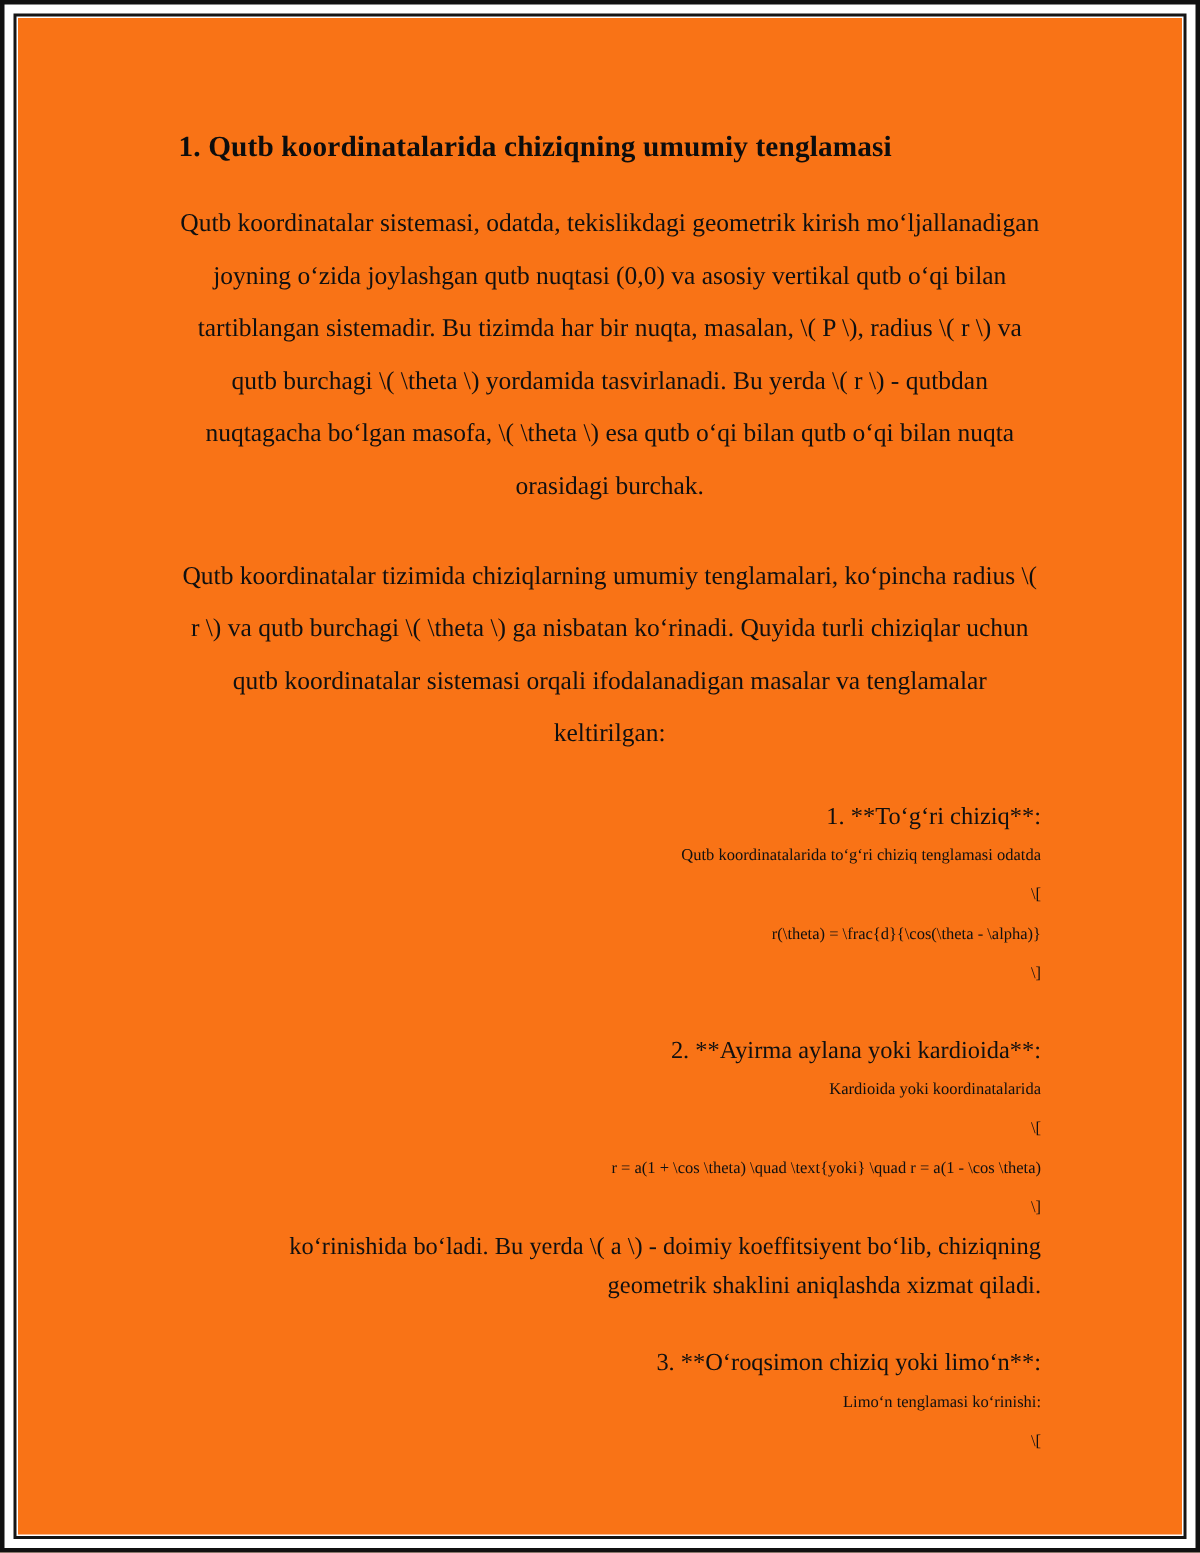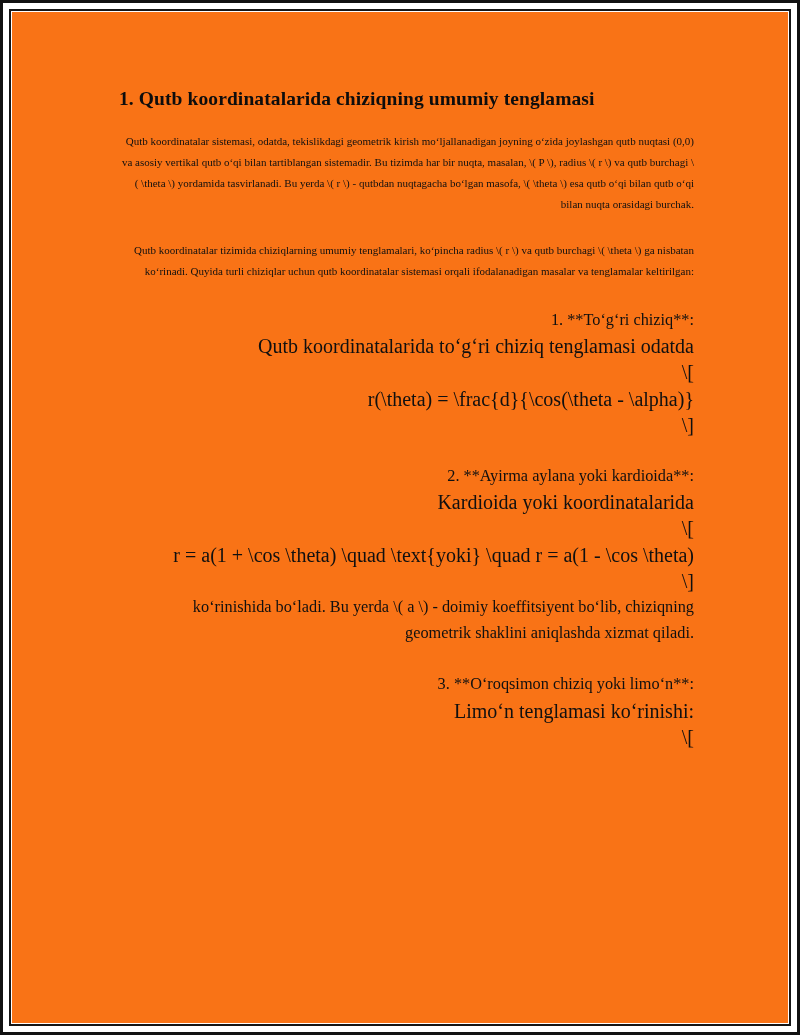--- a/index.html
+++ b/index.html
@@ -61,42 +61,42 @@
     font-family: "Liberation Serif", "DejaVu Serif", serif;
     font-size: 19.5px;
     font-weight: bold;
     color: #0d0d0d;
     line-height: 26px;
     margin: 0 0 19px 0;
     letter-spacing: 0.1px;
   }
 
   .para {
-    font-size: 11px;
-    line-height: 21px;
+    font-size: 17px;
+    line-height: 35px;
     color: #101010;
     margin: 0 0 25px 0;
-    text-align: right;
+    text-align: center;
   }
 
   .list-block {
     margin: 0 0 25px 0;
     text-align: right;
   }
 
   .list-item-head {
     font-size: 16.3px;
     line-height: 26.2px;
     color: #101010;
     margin: 0;
     padding-left: 9px;
   }
 
   .list-line-indent {
-    font-size: 20px;
+    font-size: 11px;
     line-height: 26.2px;
     color: #101010;
     margin: 0;
     padding-left: 24px;
     white-space: pre;
   }
 
   .list-tail {
     font-size: 16.3px;
     line-height: 26.2px;

